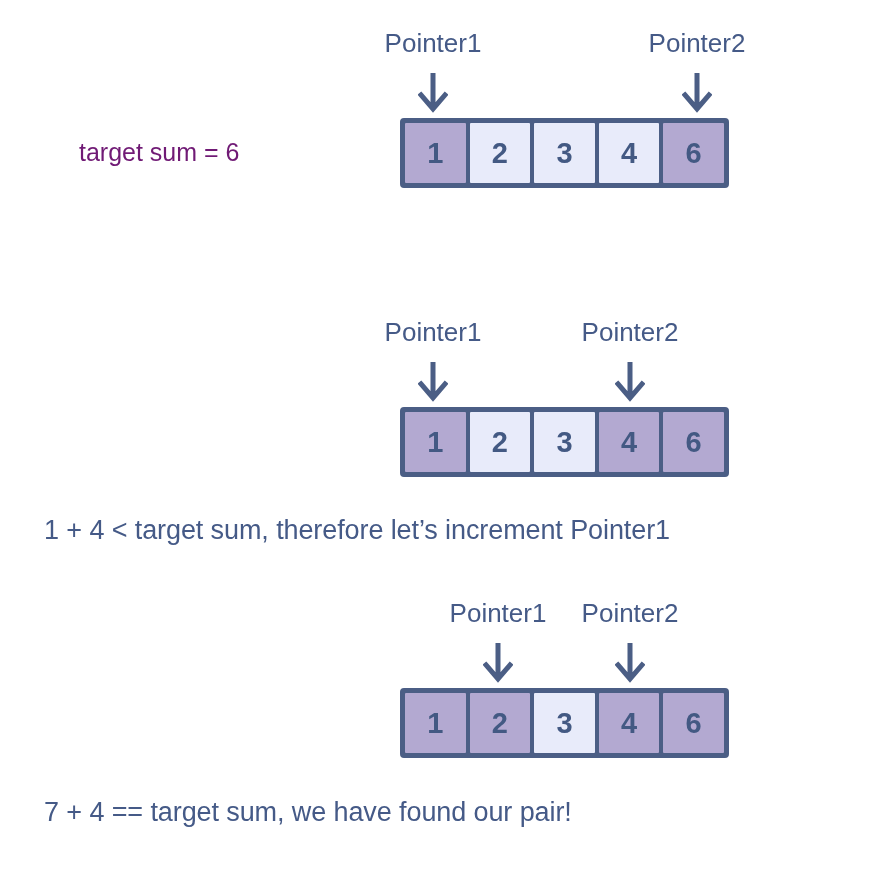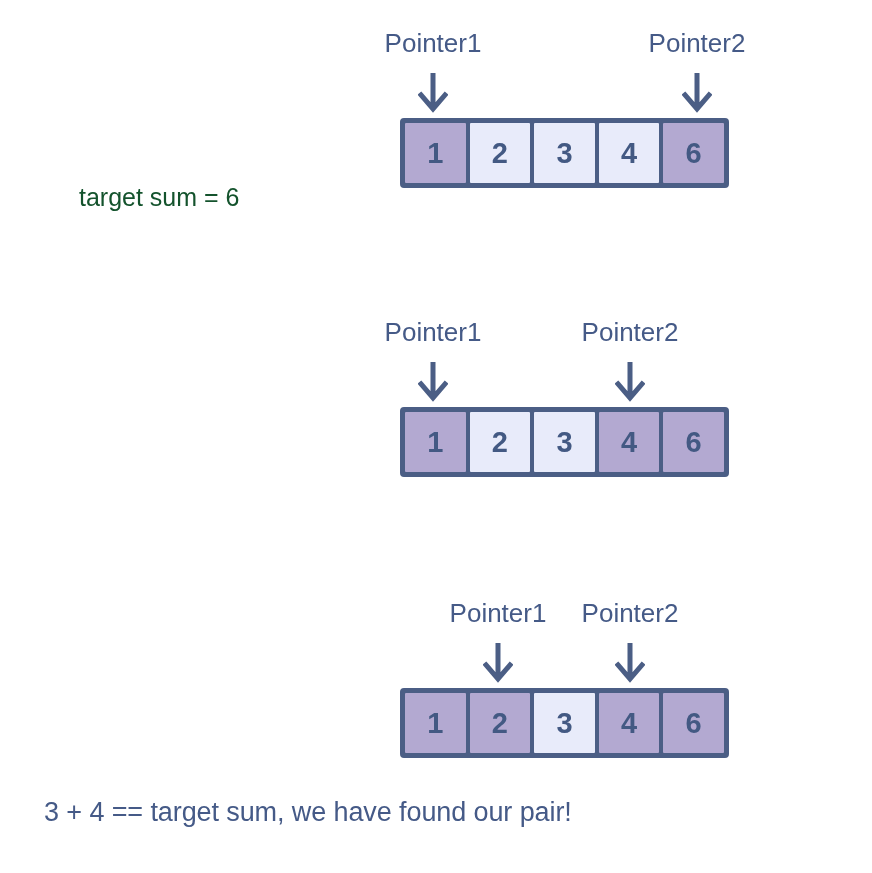--- a/index.html
+++ b/index.html
@@ -24,25 +24,24 @@
     position: absolute;
     color: #455a87;
     font-size: 27px;
     font-weight: 400;
     letter-spacing: -0.1px;
     white-space: nowrap;
   }
 
   .target-sum {
     position: absolute;
-    color: #14532d;
+    color: #701a75;
     font-size: 25px;
     font-weight: 400;
     white-space: nowrap;
-    margin-top: 45px;
   }
 
   
   .diagram { position: absolute; }
 
   
   .ptr-label {
     position: absolute;
     color: #455a87;
     font-size: 26px;
@@ -138,20 +137,21 @@
 
     <div class="array" style="left:0px; top:90px;">
       <div class="cell hl">1</div>
       <div class="cell">2</div>
       <div class="cell">3</div>
       <div class="cell hl">4</div>
       <div class="cell hl">6</div>
     </div>
   </div>
 
+  <div class="caption" style="left:44px; top:515px;">1 + 4 &lt; target sum, therefore let’s increment Pointer1</div>
 
   <div class="diagram" style="left:400px; top:598px; width:329px; height:160px;">
 
     <div class="ptr-label" style="left:98px;">Pointer1</div>
     <div class="ptr-label" style="left:230px;">Pointer2</div>
 
     <div class="arrow" style="left:98px; top:45px;">
       <svg viewBox="0 0 30 40">
           <path d="M15 2 L15 30 M3 22 L15 36 L27 22" fill="none" stroke="#4b5e85" stroke-width="5" stroke-linecap="square" stroke-linejoin="miter"></path>
         </svg>
@@ -164,15 +164,15 @@
 
     <div class="array" style="left:0px; top:90px;">
       <div class="cell hl">1</div>
       <div class="cell hl">2</div>
       <div class="cell">3</div>
       <div class="cell hl">4</div>
       <div class="cell hl">6</div>
     </div>
   </div>
 
-  <div class="caption" style="left:44px; top:797px;">3 + 4 == target sum, we have found our pair!</div>
+  <div class="caption" style="left:44px; top:797px;">7 + 4 == target sum, we have found our pair!</div>
 
 </div>
 
 </body></html>

